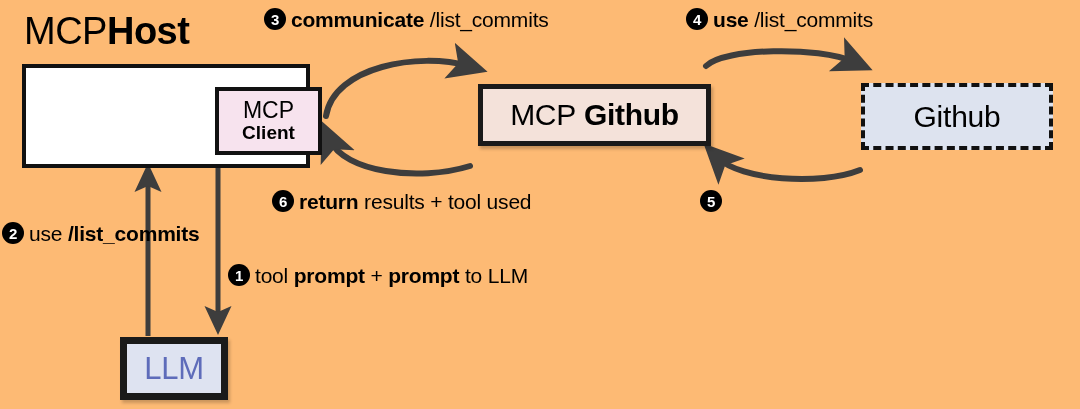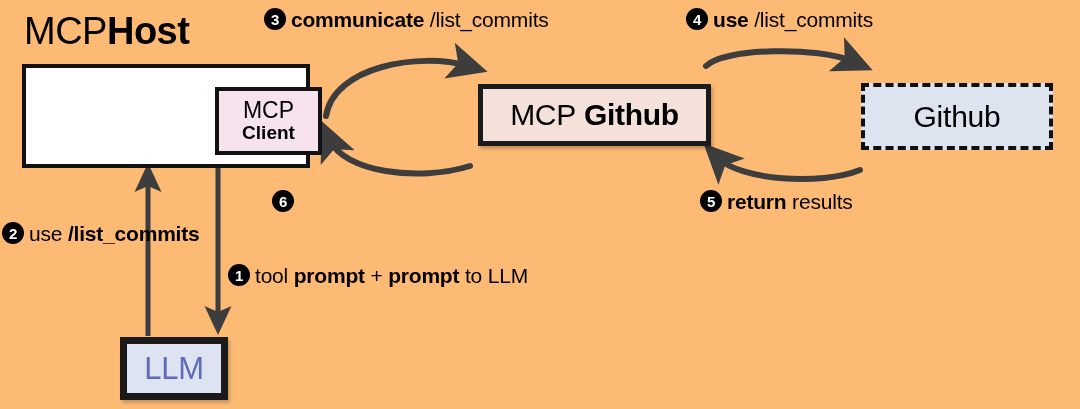--- a/index.html
+++ b/index.html
@@ -191,25 +191,25 @@
     <span class="txt"><span class="b">communicate</span><span> /list_commits</span></span>
   </div>
 
   <div id="lbl-4" class="lbl">
     <span class="badge">4</span>
     <span class="txt"><span class="b">use</span><span> /list_commits</span></span>
   </div>
 
   <div id="lbl-6" class="lbl">
     <span class="badge">6</span>
+    <span class="txt"><span class="b">return</span><span> results + tool used</span></span>
   </div>
 
   <div id="lbl-5" class="lbl">
     <span class="badge">5</span>
-    <span class="txt"><span class="b">return</span><span> results</span></span>
   </div>
 
   <div id="lbl-1" class="lbl">
     <span class="badge">1</span>
     <span class="txt"><span>tool </span><span class="b">prompt</span><span> + </span><span class="b">prompt</span><span> to LLM</span></span>
   </div>
 
   <div id="lbl-2" class="lbl">
     <span class="badge">2</span>
     <span class="txt">

